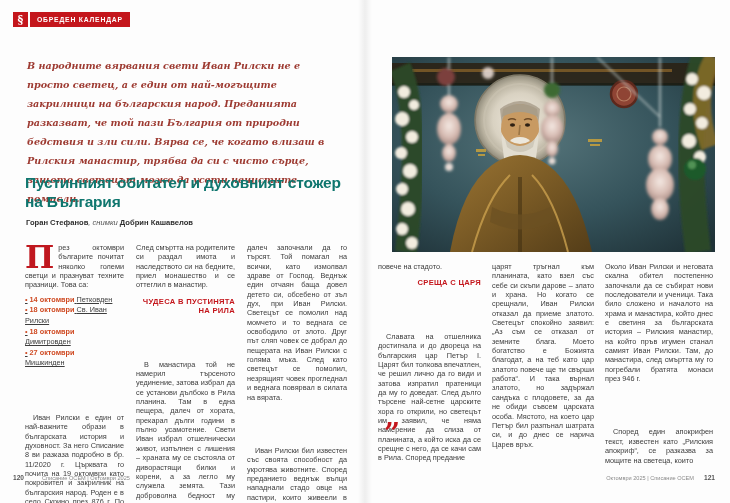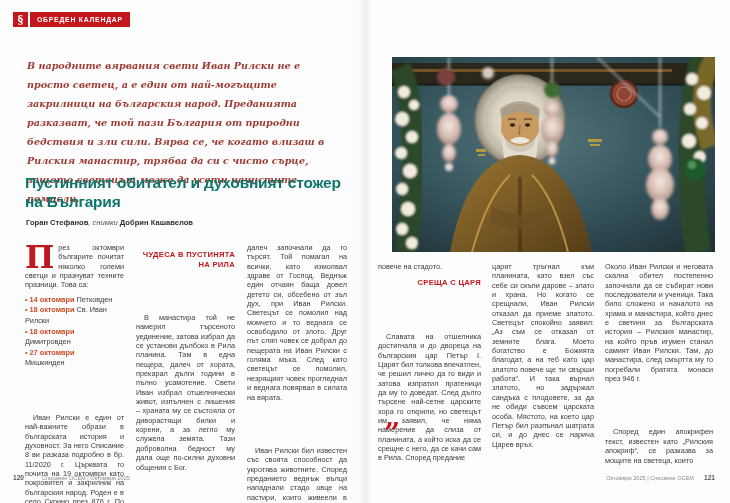--- a/index.html
+++ b/index.html
@@ -36,21 +36,21 @@
   #l-col1 { left:25px;  width:99px; }
   #l-col2 { left:136px; width:99px; }
   #l-col3 { left:247px; width:100px; }
   #r-col1 { left:378px; top:262px; width:103px; }
   #r-col2 { left:492px; top:262px; width:102px; }
   #r-col3 { left:605px; top:262px; width:108px; }
 
   .dropcap { float:left; font-family:"DejaVu Serif", serif; font-weight:bold; color:#c0181f;
              font-size:31px; line-height:26px; padding:1px 4px 0 0; }
 
-  .dates { margin:5px 8px 6px 0; list-style:none; }
+  .dates { margin:5px 8px 6px 0; list-style:none;text-decoration:underline; }
   .dates li { line-height:10.6px; text-align:left; }
   .dates .dot { color:#cf4a22; margin-right:2px; }
   .dates .d { color:#cf4a22; font-weight:bold; display:inline-block; min-width:44px; }
   .dates .n { color:#3d3d3d; }
 
   .sec-head { color:#c4161c; font-weight:bold; font-size:7.6px; line-height:9.5px; letter-spacing:0.3px;
               margin:7px 0 6px 0; text-align:right; }
 
   
   .pull-quote { position:absolute; left:384px; top:424px; width:232px; }
@@ -93,20 +93,21 @@
     <ul class="dates">
       <li><span class="dot">•</span><span class="d">14 октомври</span> <span class="n">Петковден</span></li>
       <li><span class="dot">•</span><span class="d">18 октомври</span> <span class="n">Св. Иван Рилски</span></li>
       <li><span class="dot">•</span><span class="d">18 октомври</span> <span class="n">Димитровден</span></li>
       <li><span class="dot">•</span><span class="d">27 октомври</span> <span class="n">Мишкинден</span></li>
     </ul>
     <p class="indent">Иван Рилски е един от най-важните образи в българската история и духовност. За него Списание 8 ви разказа подробно в бр. 11/2020 г. Църквата го почита на 19 октомври като покровител и закрилник на българския народ. Роден е в село Скрино през 876 г. По това време Първата българска държава изживява своя Златен век. Още като младеж решил да се откаже от светския живот, за да посвети дните си на молитва и усамотение.</p>
   </div>
 
   <div class="col" id="l-col2">
+    <p>След смъртта на родителите си раздал имота и наследството си на бедните, приел монашество и се оттеглил в манастир.</p>
     <h3 class="sec-head">ЧУДЕСА В ПУСТИНЯТА НА РИЛА</h3>
     <p class="indent">В манастира той не намерил търсеното уединение, затова избрал да се установи дълбоко в Рила планина. Там в една пещера, далеч от хората, прекарал дълги години в пълно усамотение. Свети Иван избрал отшелнически живот, изпълнен с лишения – храната му се състояла от диворастящи билки и корени, а за легло му служела земята. Тази доброволна бедност му дала още по-силни духовни общения с Бог.</p>
     <p class="indent">С течение на времето мълвата за неговата святост се разнесла и хора от близо и</p>
   </div>
 
   <div class="col" id="l-col3">
     <p>далеч започнали да го търсят. Той помагал на всички, като измолвал здраве от Господ. Веднъж един отчаян баща довел детето си, обсебено от зъл дух, при Иван Рилски. Светецът се помолил над момчето и то веднага се освободило от злото. Друг път сляп човек се добрал до пещерата на Иван Рилски с голяма мъка. След като светецът се помолил, незрящият човек прогледнал и веднага повярвал в силата на вярата.</p>
     <p class="indent">Иван Рилски бил известен със своята способност да укротява животните. Според преданието веднъж вълци нападнали стадо овце на пастири, които живеели в подножието на планината. Пастирите се обърнали за помощ към светеца. Той се помолил и на следващия ден вълците просто си тръгнали, без да вредят</p>
   </div>
 

